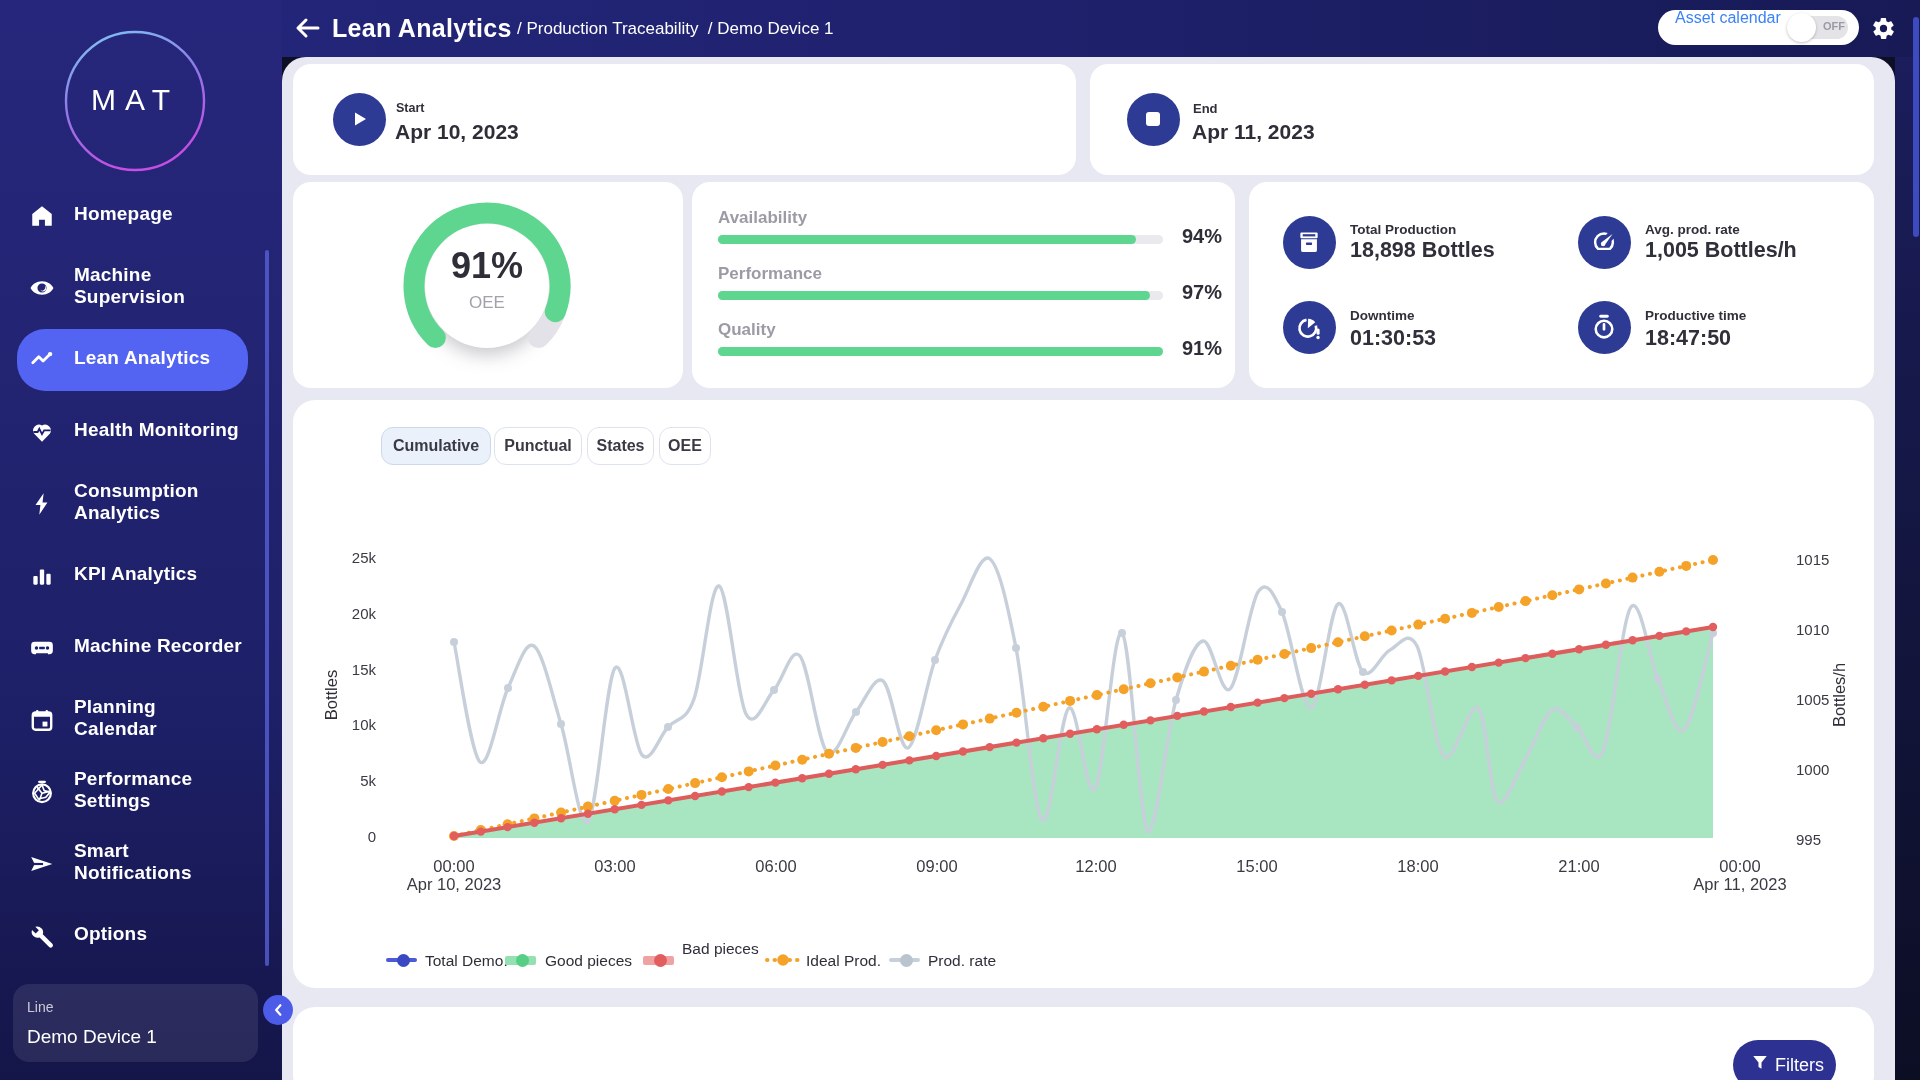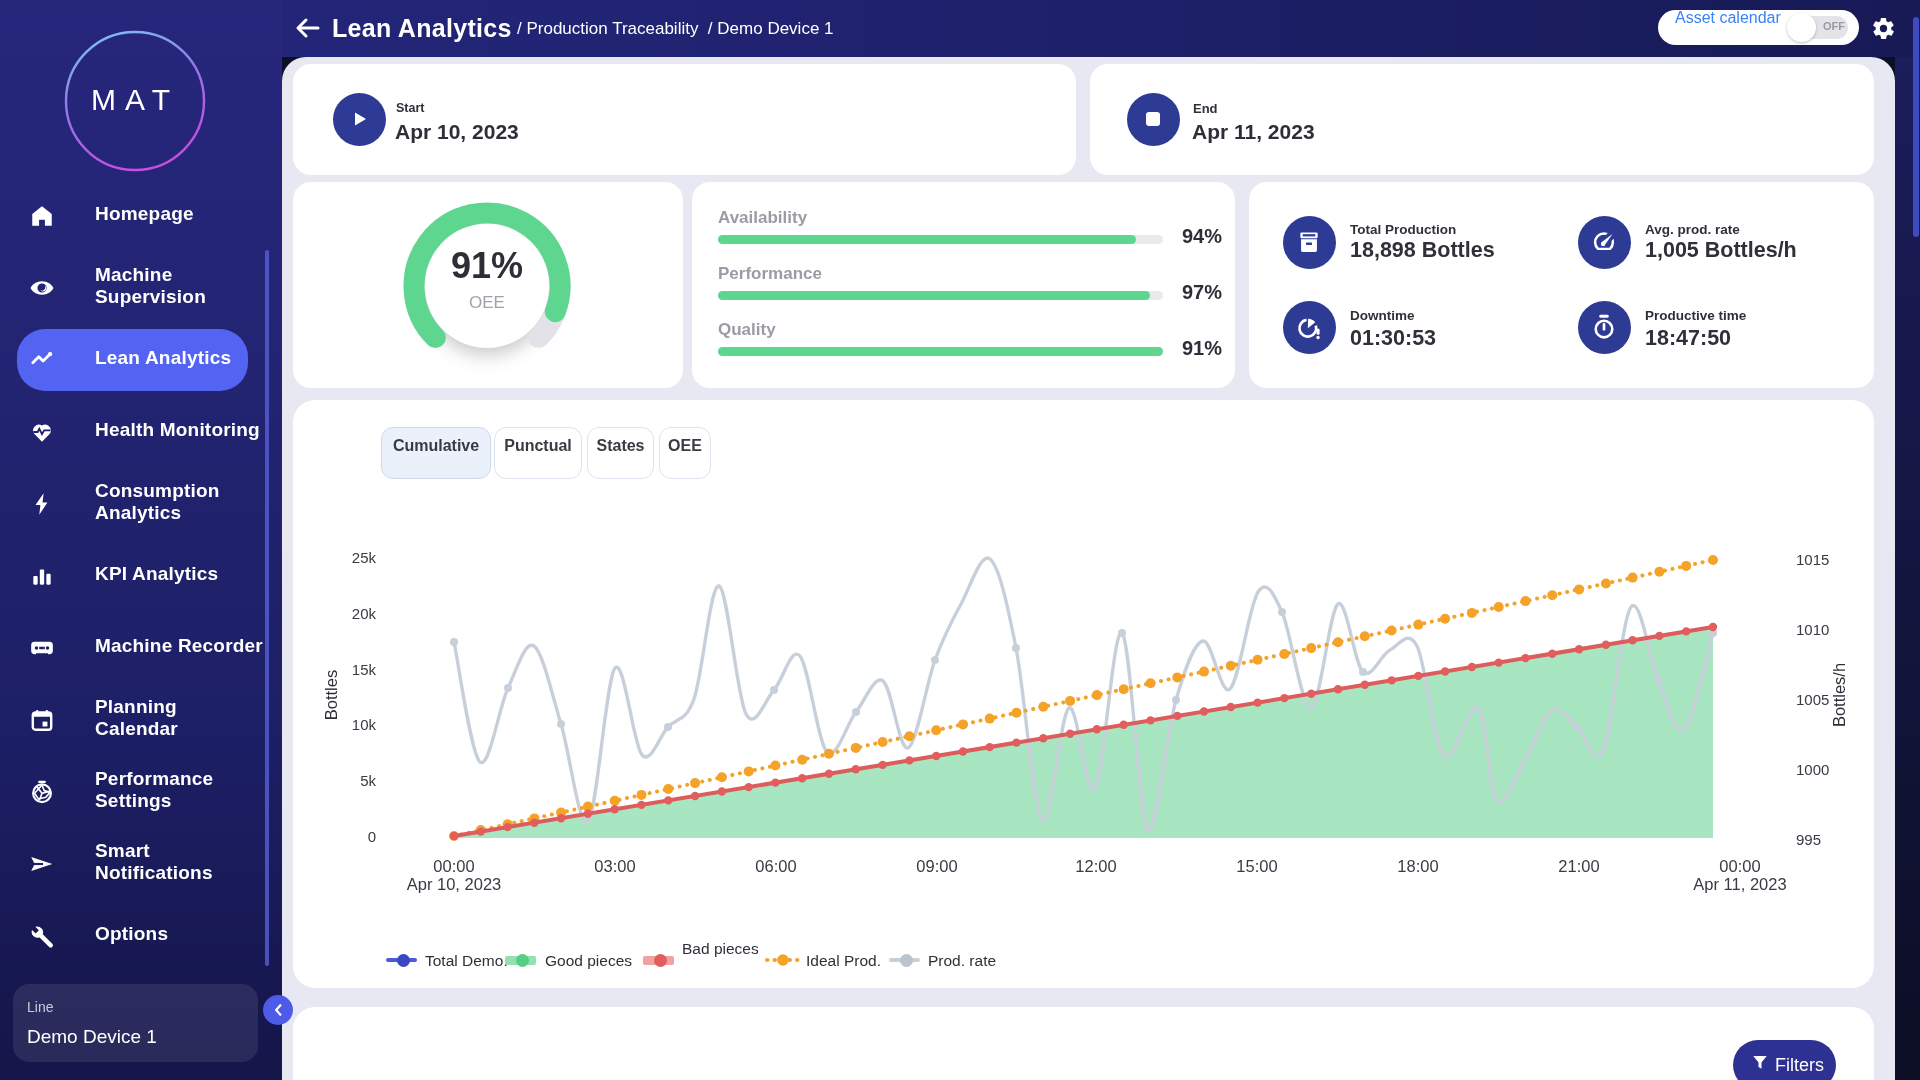--- a/index.html
+++ b/index.html
@@ -7,30 +7,30 @@
 .abs { position:absolute; }
 .topbar { position:absolute; left:0; top:0; width:1920px; height:57px;
   background:linear-gradient(90deg,#24267c 0%, #202270 45%, #171a55 100%); }
 .sidebar { position:absolute; left:0; top:0; width:282px; height:1080px;
   background:linear-gradient(180deg,#26277c 0%, #222370 40%, #1d1f66 68%, #141548 100%); }
 .content { position:absolute; left:282px; top:57px; width:1613px; height:1023px;
   background:#e7e8f2; border-radius:24px 24px 0 0; }
 .rightstrip { position:absolute; right:0; top:57px; width:25px; height:1023px;
   background:linear-gradient(180deg,#1b1d5c 0%, #0c0e24 100%); }
 .card { position:absolute; background:#fff; border-radius:18px; }
-.mtxt { position:absolute; color:#fff; font-size:19px; font-weight:bold; line-height:22px; letter-spacing:0.2px;margin-left:21px; }
+.mtxt { position:absolute; color:#fff; font-size:19px; font-weight:bold; line-height:22px; letter-spacing:0.2px; }
 .activepill { position:absolute; left:17px; top:329px; width:231px; height:62px; background:#5464f2; border-radius:28px; }
 .bluecirc { position:absolute; width:53px; height:53px; border-radius:50%; background:#2e3b94; }
 .slab { position:absolute; font-size:13.5px; font-weight:bold; color:#30303a; }
 .sval { position:absolute; font-size:21.5px; font-weight:bold; color:#30303a; }
 .plab { position:absolute; font-size:17px; font-weight:bold; color:#9b9ba6; }
 .ptrack { position:absolute; height:9px; border-radius:5px; background:#e9e9ee; }
 .pfill { position:absolute; height:9px; border-radius:5px; background:#5fd68f; }
 .ppct { position:absolute; font-size:20px; font-weight:bold; color:#2e2e38; }
-.tab { position:absolute; top:427px; height:52px; border-radius:12px; border:1px solid #dde3ee;
+.tab { position:absolute; top:427px; height:38px; border-radius:12px; border:1px solid #dde3ee;
   background:#fff; color:#3a3a44; font-size:16px; font-weight:bold; text-align:center; line-height:36px; }
 .ax { font-size:15px; fill:#3a3a44; font-family:"Liberation Sans",sans-serif; }
 .axb { font-size:16.5px; fill:#2f2f39; font-family:"Liberation Sans",sans-serif; }
 .axx { font-size:16.5px; fill:#3a3a44; font-family:"Liberation Sans",sans-serif; }
 .ltxt { position:absolute; font-size:15.5px; color:#2f2f39; }
 </style></head>
 <body>
 <div class="topbar"></div>
 <div class="sidebar"></div>
 <div class="content"></div>

